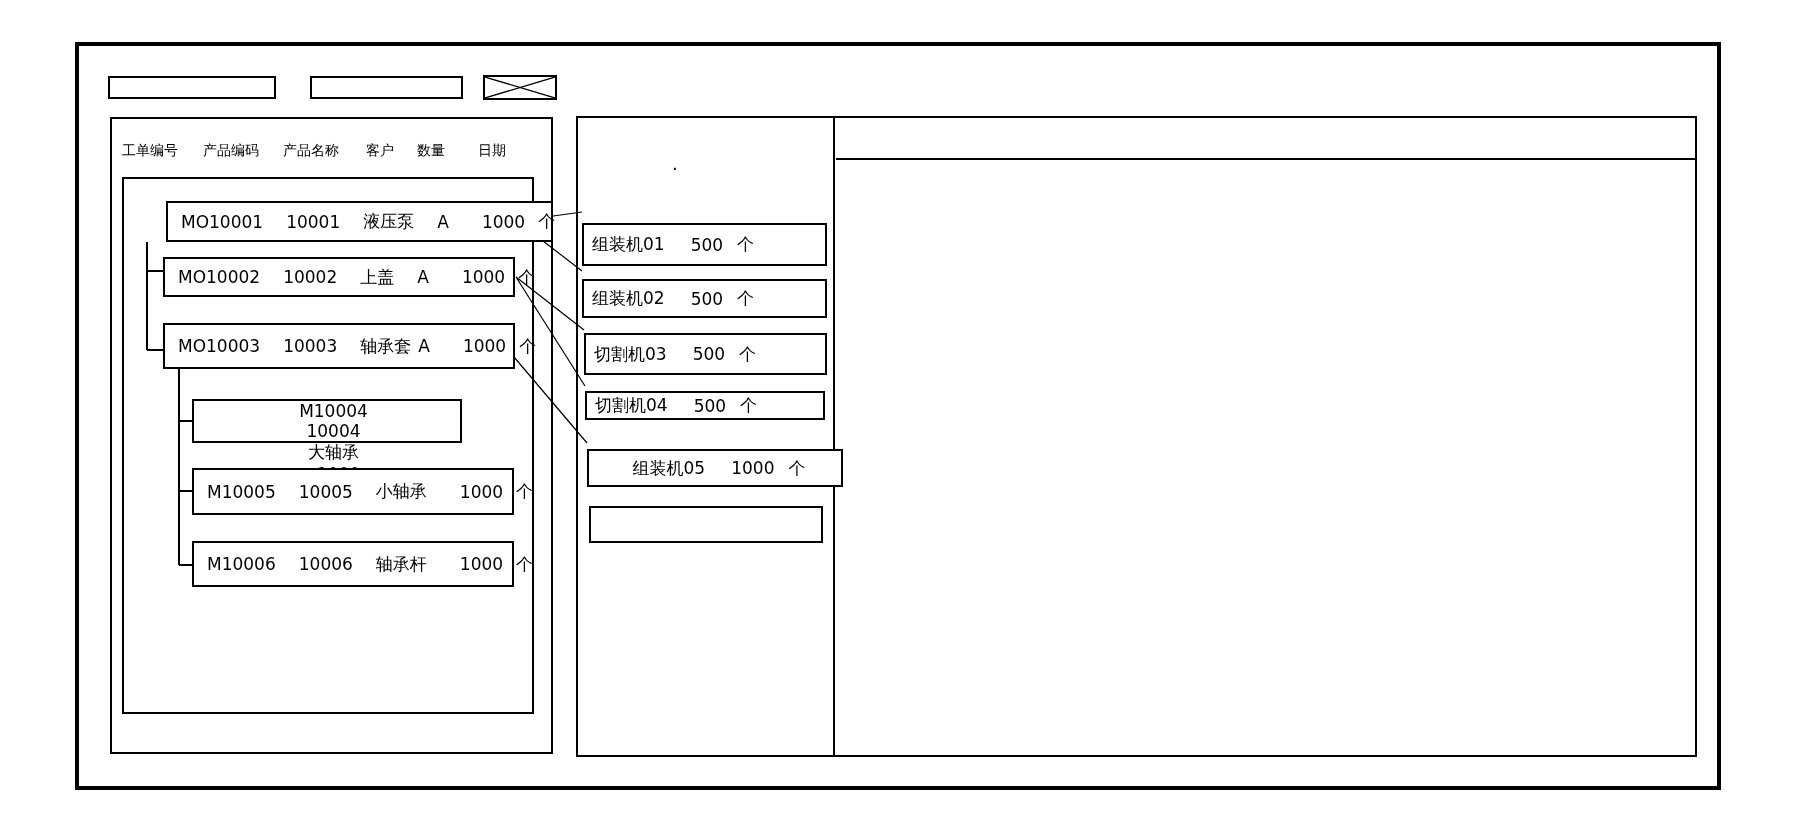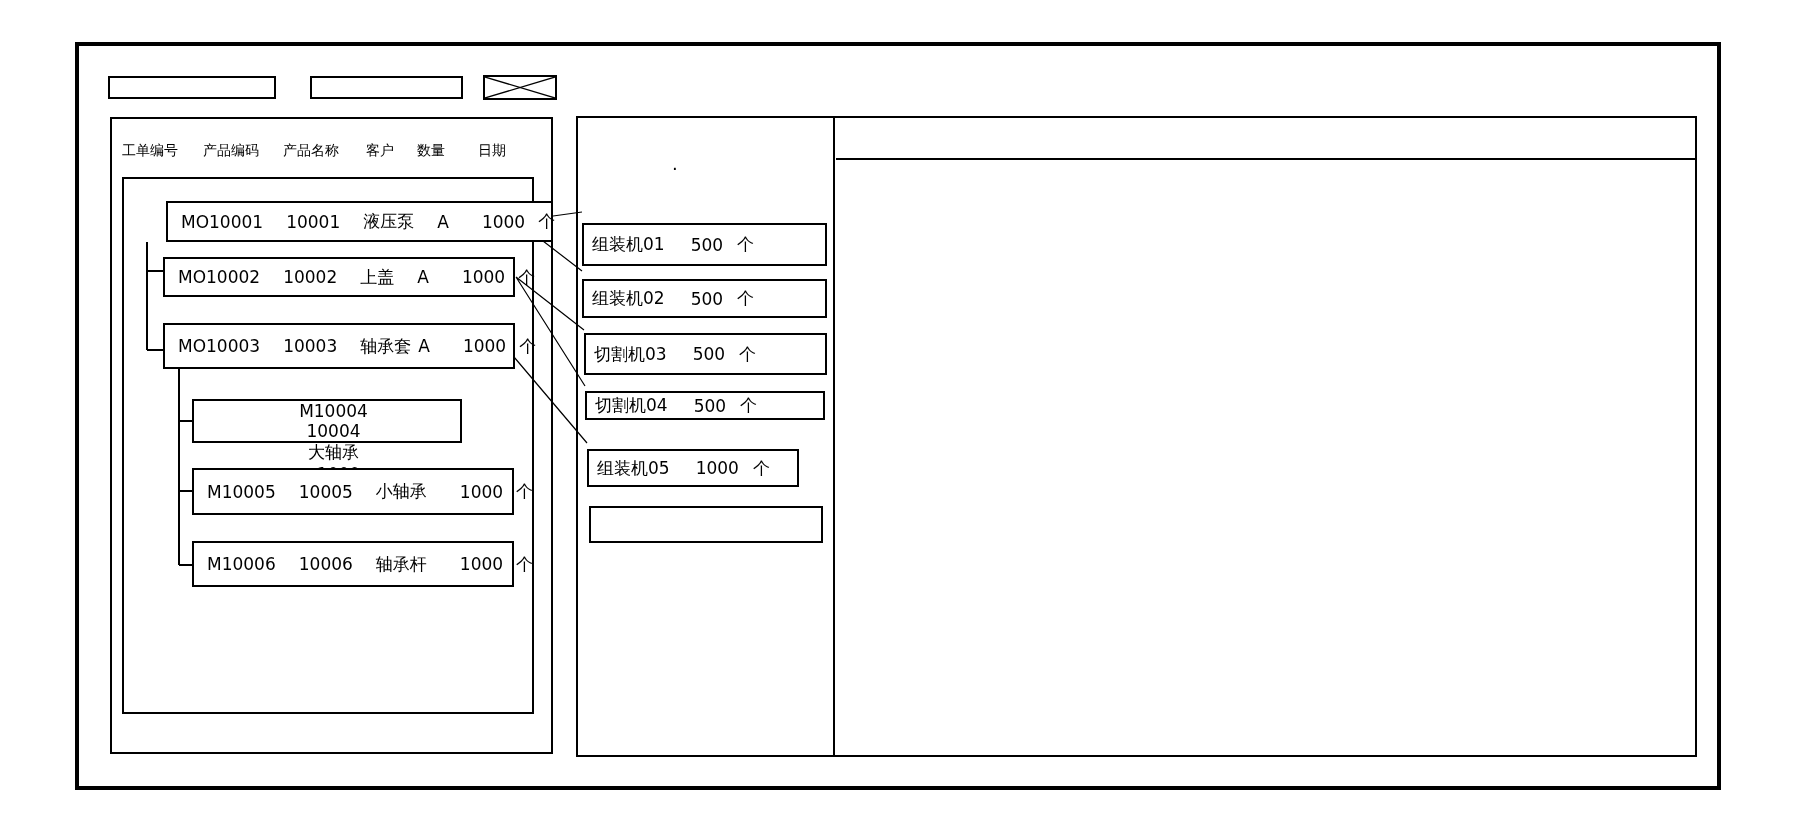--- a/index.html
+++ b/index.html
@@ -145,21 +145,21 @@
     <span>500</span>
     <span class="unit">个</span>
   </div>
 
   <div class="abs card machine-card" style="left:585px; top:367px; width:240px; height:29px;">
     <span>切割机04</span>
     <span>500</span>
     <span class="unit">个</span>
   </div>
 
-  <div class="abs card machine-card" style="left:587px; top:425px; width:212px; height:38px;">
+  <div class="abs card machine-card" style="left:587px; top:425px; width:256px; height:38px;justify-content:center;">
     <span>组装机05</span>
     <span>1000</span>
     <span class="unit">个</span>
   </div>
 
   <div class="abs card machine-card" style="left:589px; top:482px; width:234px; height:37px;"></div>
 
 </div>
 
 </body></html>

